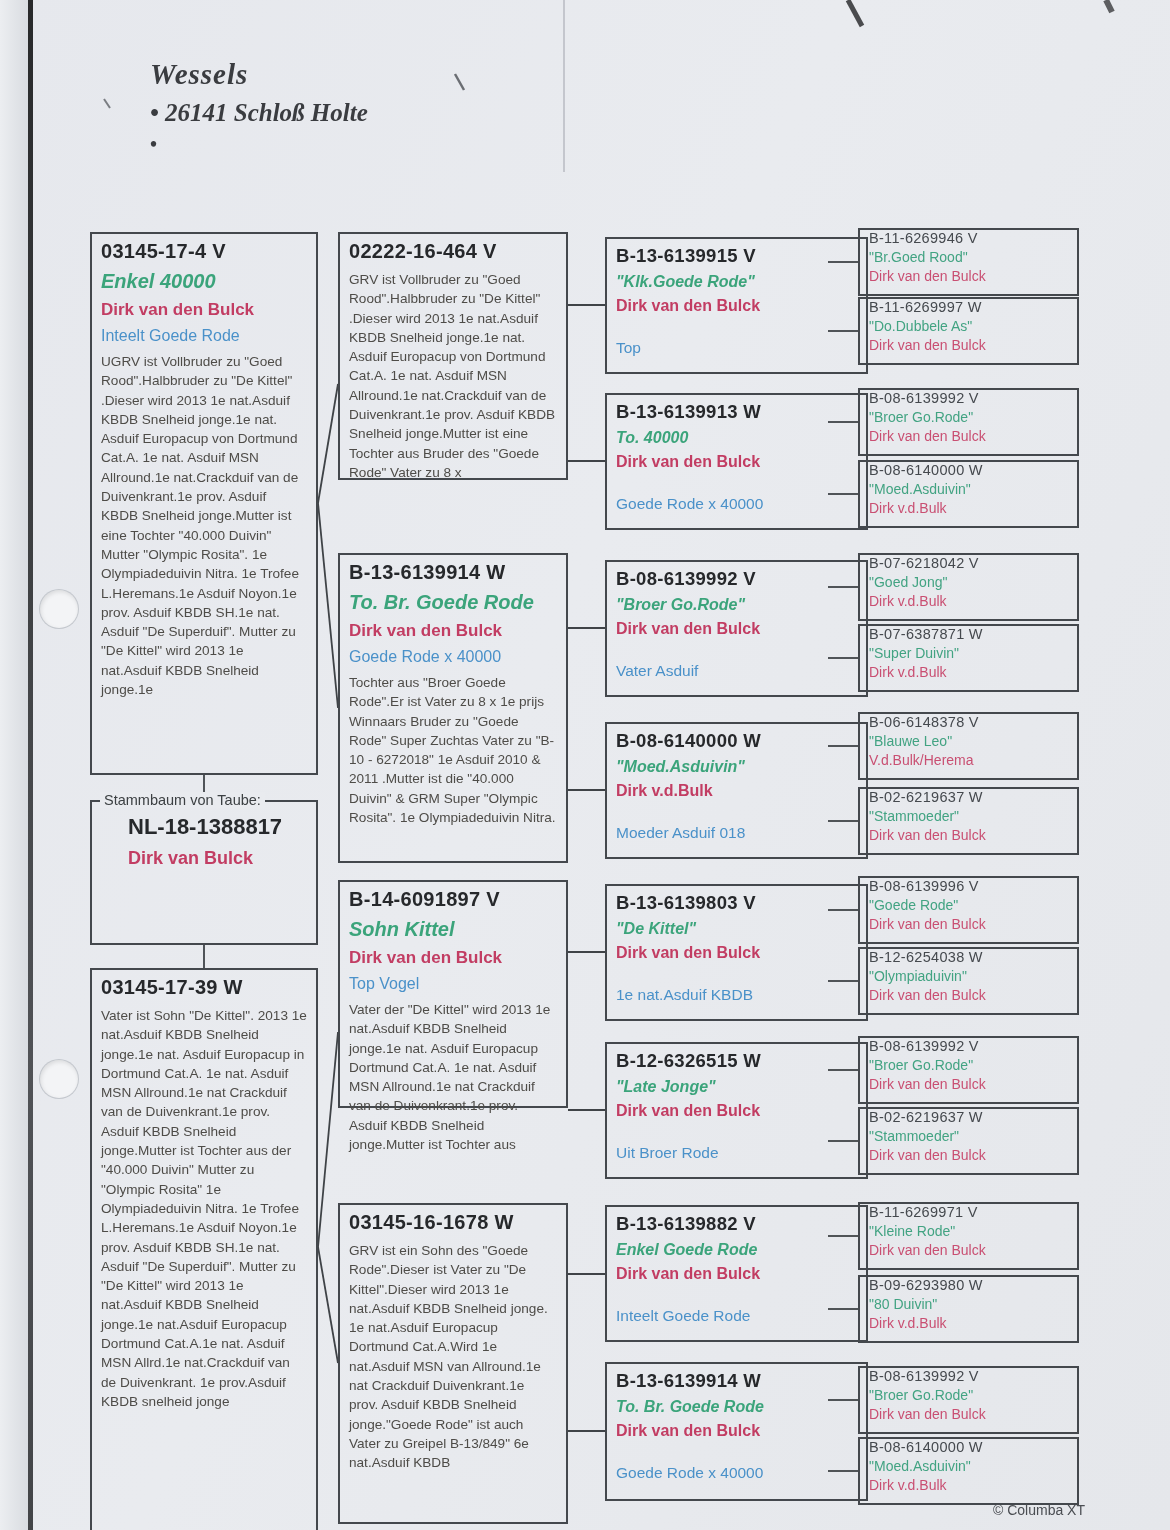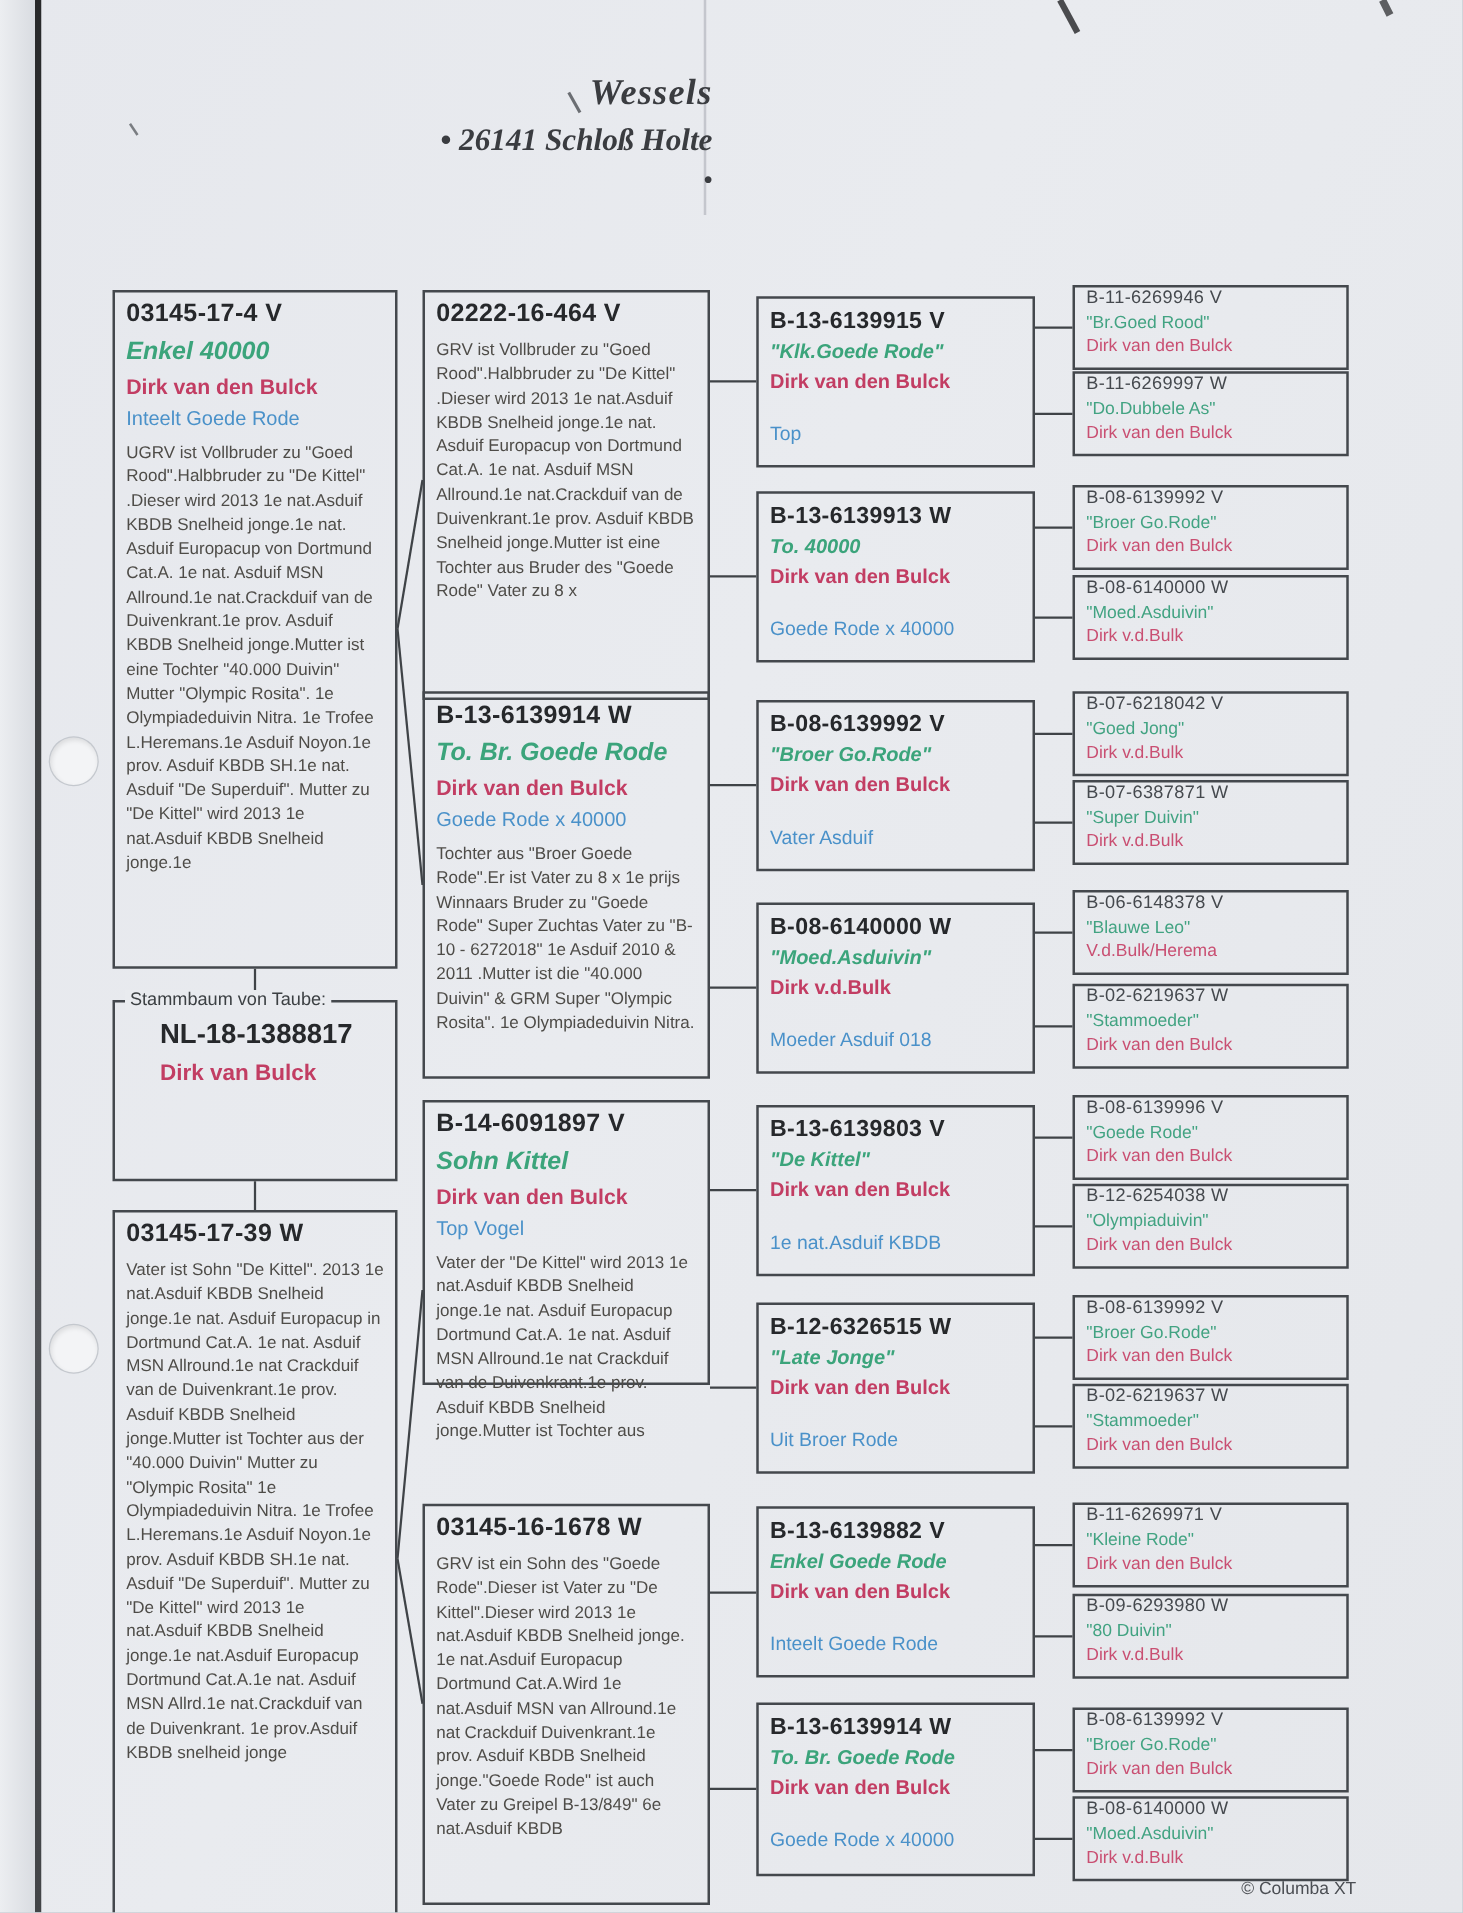--- a/index.html
+++ b/index.html
@@ -11,31 +11,31 @@
   
   .edge-left { position:absolute; left:0; top:0; width:28px; height:100%;
     background:linear-gradient(90deg,#eceef1,#d9dce1); }
   .scan-bar { position:absolute; left:28px; top:0; width:5px; height:100%;
     background:linear-gradient(180deg,#0e0f10 0%,#26282a 35%,#3c3e42 70%,#2c2e31 100%); opacity:.88; }
   .hole { position:absolute; left:40px; width:38px; height:38px; border-radius:50%;
     background:#f3f4f6; box-shadow:0 0 0 1px #c4c8ce, inset 1px 2px 4px rgba(0,0,0,.10); }
   .crease { position:absolute; left:563px; top:0; width:2px; height:172px; background:rgba(128,133,143,.35); }
 
   
-  .header { position:absolute; left:150px; top:58px; width:420px; text-align:right;
+  .header { position:absolute; left:150px; top:58px; width:420px; text-align:left;
     font-family:"Liberation Serif", serif; font-weight:bold; font-style:italic; color:#3a3c40; }
   .h-name { font-size:29px; letter-spacing:1px; }
   .h-addr { font-size:25px; margin-top:8px; }
   .h-dot  { font-size:20px; margin-top:6px; font-style:normal; }
 
   
   .box { position:absolute; border:2px solid #44484d; box-sizing:border-box; padding:6px 9px; }
   .c1 { left:90px;  width:228px; }
   .c2 { left:338px; width:230px; }
-  .c3 { left:605px; width:223px; height:137px; }
+  .c3 { left:605px; width:263px; height:137px; }
   .c4 { left:858px; width:221px; height:68px; padding:0 9px; }
 
   .ring  { font-weight:bold; font-size:20px; color:#26282b; letter-spacing:.3px; }
   .name  { color:#3ba47b; font-weight:bold; font-style:italic; font-size:20px; margin-top:7px; }
   .owner { color:#c23d63; font-weight:bold; font-size:17px; margin-top:7px; }
   .info  { color:#4a91c9; font-size:16px; margin-top:7px; }
   .body  { color:#4e4c48; font-size:13.6px; line-height:1.42; margin-top:7px; }
 
   .c3 .ring  { font-size:18.5px; }
   .c3 .name  { font-size:16px;   margin-top:6px; }
@@ -126,21 +126,21 @@
     <div class="subject-label">Stammbaum von Taube:</div>
     <div class="subject-ring">NL-18-1388817</div>
     <div class="subject-owner">Dirk van Bulck</div>
   </div>
 
   <div class="box c1" style="top:968px;height:619px">
     <div class="ring">03145-17-39 W</div>
     <div class="body">Vater ist Sohn "De Kittel". 2013 1e nat.Asduif KBDB Snelheid jonge.1e nat. Asduif Europacup in Dortmund Cat.A. 1e nat. Asduif MSN Allround.1e nat Crackduif van de Duivenkrant.1e prov. Asduif KBDB Snelheid jonge.Mutter ist Tochter aus der "40.000 Duivin" Mutter zu "Olympic Rosita" 1e Olympiadeduivin Nitra. 1e Trofee L.Heremans.1e Asduif Noyon.1e prov. Asduif KBDB SH.1e nat. Asduif "De Superduif". Mutter zu "De Kittel" wird 2013 1e nat.Asduif KBDB Snelheid jonge.1e nat.Asduif Europacup Dortmund Cat.A.1e nat. Asduif MSN Allrd.1e nat.Crackduif van de Duivenkrant. 1e prov.Asduif KBDB snelheid jonge</div>
   </div>
 
-  <div class="box c2" style="top:232px;height:328px">
+  <div class="box c2" style="top:232px;height:248px">
     <div class="ring">02222-16-464 V</div>
     <div class="body">GRV ist Vollbruder zu "Goed Rood".Halbbruder zu "De Kittel" .Dieser wird 2013 1e nat.Asduif KBDB Snelheid jonge.1e nat. Asduif Europacup von Dortmund Cat.A. 1e nat. Asduif MSN Allround.1e nat.Crackduif van de Duivenkrant.1e prov. Asduif KBDB Snelheid jonge.Mutter ist eine Tochter aus Bruder des "Goede Rode" Vater zu 8 x</div>
   </div>
   <div class="box c2" style="top:553px;height:310px">
     <div class="ring">B-13-6139914 W</div>
     <div class="name">To. Br. Goede Rode</div>
     <div class="owner">Dirk van den Bulck</div>
     <div class="info">Goede Rode x 40000</div>
     <div class="body">Tochter aus "Broer Goede Rode".Er ist Vater zu 8 x 1e prijs Winnaars Bruder zu "Goede Rode" Super Zuchtas Vater zu "B-10 - 6272018" 1e Asduif 2010 &amp; 2011 .Mutter ist die "40.000 Duivin" &amp; GRM Super "Olympic Rosita". 1e Olympiadeduivin Nitra.</div>
   </div>

